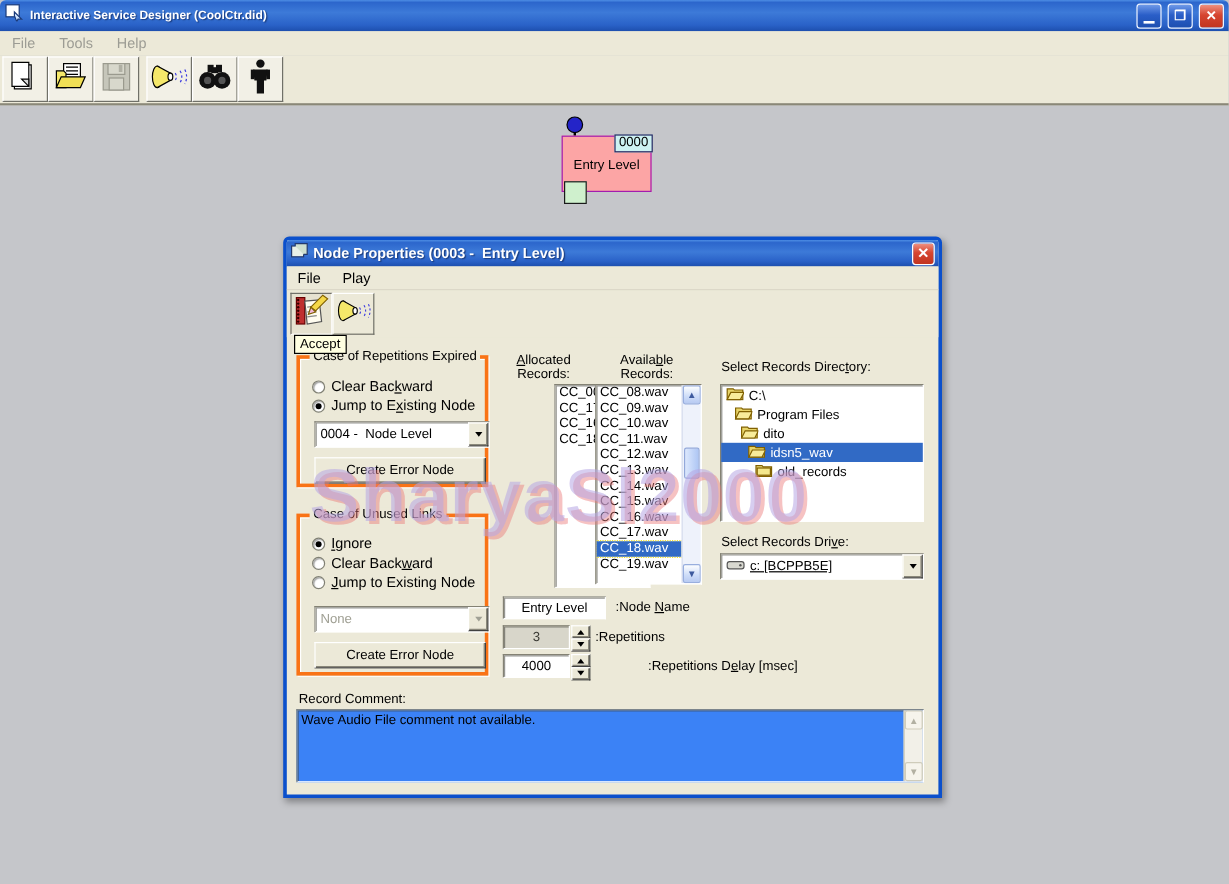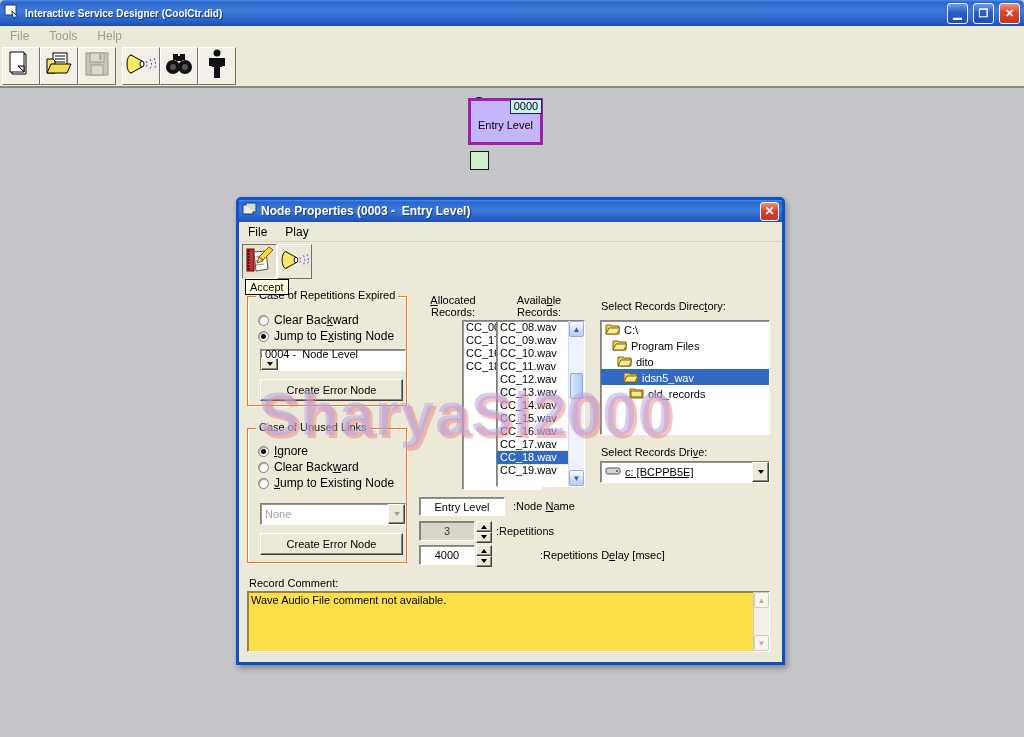--- a/index.html
+++ b/index.html
@@ -28,22 +28,22 @@
     position:absolute; left:0; top:46px; width:1024px; height:42px;
     background:#ece9d8; border-bottom:2px solid #8a8878; display:flex; align-items:center; padding-left:2px;
   }
   .tbtn { width:38px; height:38px; background:#f2f0e6; margin-right:0;
     border:1px solid; border-color:#ffffff #707068 #707068 #ffffff;
     display:flex; align-items:center; justify-content:center; }
   .tbtn.gap { margin-left:6px; }
   .canvas { position:absolute; left:0; top:88px; width:1024px; height:649px; background:#c5c6ca; }
 
   
-  .node-box { position:absolute; left:468px; top:98px; width:75px; height:47px;
-    background:#c4b5fd; border:3px solid #a21caf; }
+  .node-box { position:absolute; left:468px; top:113px; width:75px; height:47px;
+    background:#fca5a5; border:1px solid #a21caf; }
   .node-id { position:absolute; right:-2px; top:-2px; width:32px; height:15px;
     background:#cdf2f2; border:1px solid #23235e; font-size:11px; text-align:center; line-height:13px; }
   .node-label { position:absolute; left:0; right:0; top:18px; text-align:center; font-size:11px; color:#000; }
   .node-entry-dot { position:absolute; left:472px; top:97px; width:14px; height:14px; border-radius:50%;
     background:#2424c8; border:1px solid #000; }
   .node-dot-stem { position:absolute; left:478px; top:110px; width:2px; height:4px; background:#000; }
   .node-exit-square { position:absolute; left:470px; top:151px; width:19px; height:19px;
     background:#cff0cd; border:1px solid #1a1a1a; }
 
   
@@ -61,21 +61,21 @@
     border-bottom:1px solid #d8d4c4; display:flex; align-items:center; font-size:12px; color:#000; }
   .dlg-menubar span { padding:2px 9px; }
   .dlg-toolbar { position:absolute; left:0; top:42px; width:543px; height:39px; background:#ece9d8; display:flex; padding:2px 0 0 3px; }
   .dbtn { width:35px; height:35px; display:flex; align-items:center; justify-content:center; background:#ece9d8; }
   .dbtn.pressed { border:1px solid; border-color:#707068 #ffffff #ffffff #707068; background:#e6e2d0; }
   .dbtn.flat { border:1px solid; border-color:#ffffff #707068 #707068 #ffffff; }
   .tooltip { position:absolute; left:6px; top:79px; background:#ffffe1; border:1px solid #000;
     font-size:11px; padding:1px 4px; z-index:30; }
 
   
-  .groupbox { position:absolute; border:1px solid #f97316; box-shadow:1px 1px 0 #fff, inset 1px 1px 0 #fff; }
+  .groupbox { position:absolute; border:3px solid #f97316; box-shadow:1px 1px 0 #fff, inset 1px 1px 0 #fff; }
   .groupbox .legend { position:absolute; top:-8px; left:8px; background:#ece9d8; padding:0 3px; font-size:11px; }
   .radio-row { position:absolute; display:flex; align-items:center; gap:5px; font-size:12px; }
   .radio { width:11px; height:11px; border-radius:50%; background:#fff; border:1px solid #808074;
     box-shadow:inset 1px 1px 1px rgba(0,0,0,.35); position:relative; flex:none; }
   .radio.checked::after { content:""; position:absolute; left:2px; top:2px; width:5px; height:5px; border-radius:50%; background:#000; }
   .sunken { border:1px solid; border-color:#848274 #fff #fff #848274; box-shadow:inset 1px 1px 0 rgba(64,64,56,.55); background:#fff; }
   .btn3d { background:#ece9d8; border:1px solid; border-color:#ffffff #404040 #404040 #ffffff;
     box-shadow:inset -1px -1px 0 #8a887a; font-size:11px; display:flex; align-items:center; justify-content:center; }
   .combo { position:absolute; height:22px; display:flex; align-items:stretch; }
   .combo .cfield { flex:1; font-size:11px; display:flex; align-items:center; padding-left:4px; white-space:pre; overflow:hidden; }
@@ -262,21 +262,21 @@
   <div class="groupbox" style="left:8px; top:96px; width:160px; height:110px;">
     <span class="legend">Case of Repetitions Expired</span>
     <div class="radio-row" style="left:10px; top:16px;">
       <span class="radio"></span>
       <span>Clear Bac<u>k</u>ward</span>
     </div>
     <div class="radio-row" style="left:10px; top:32px;">
       <span class="radio checked"></span>
       <span>Jump to E<u>x</u>isting Node</span>
     </div>
-    <div class="combo sunken" style="left:12px; top:52px; width:146px;flex-direction:column;">
+    <div class="combo sunken" style="left:12px; top:52px; width:146px;">
       <span class="cfield">0004 -  Node Level</span>
       <span class="cbtn">
           <span class="arrow-down"></span>
         </span>
     </div>
     <div class="btn3d" style="position:absolute; left:12px; top:82px; width:143px; height:22px;">Create Error Node</div>
   </div>
 
   <div class="groupbox" style="left:8px; top:228px; width:160px; height:135px;">
     <span class="legend">Case of Unused Links</span>
@@ -410,21 +410,21 @@
     <span class="sb">
         <span class="tri-up"></span>
       </span>
     <span class="sb">
         <span class="tri-dn"></span>
       </span>
   </div>
   <div class="field-label" style="left:257px; top:349px;margin-left:44px;">:Repetitions D<u>e</u>lay [msec]</div>
 
   <div class="field-label" style="left:10px; top:377px;">Record Comment:</div>
-  <div class="sunken" style="position:absolute; left:8px; top:391px; width:523px; height:61px; background:#fde047;">
+  <div class="sunken" style="position:absolute; left:8px; top:391px; width:523px; height:61px; background:#3b82f6;">
     <div style="font-size:11px; padding:2px 20px 2px 3px;">Wave Audio File comment not available.</div>
     <div class="gr-sb">
       <div class="gr-btn" style="top:0;">▲</div>
       <div class="gr-btn" style="bottom:0;">▼</div>
     </div>
   </div>
 
 </div>
 
 <div class="watermark">SharyaSl2000</div>

